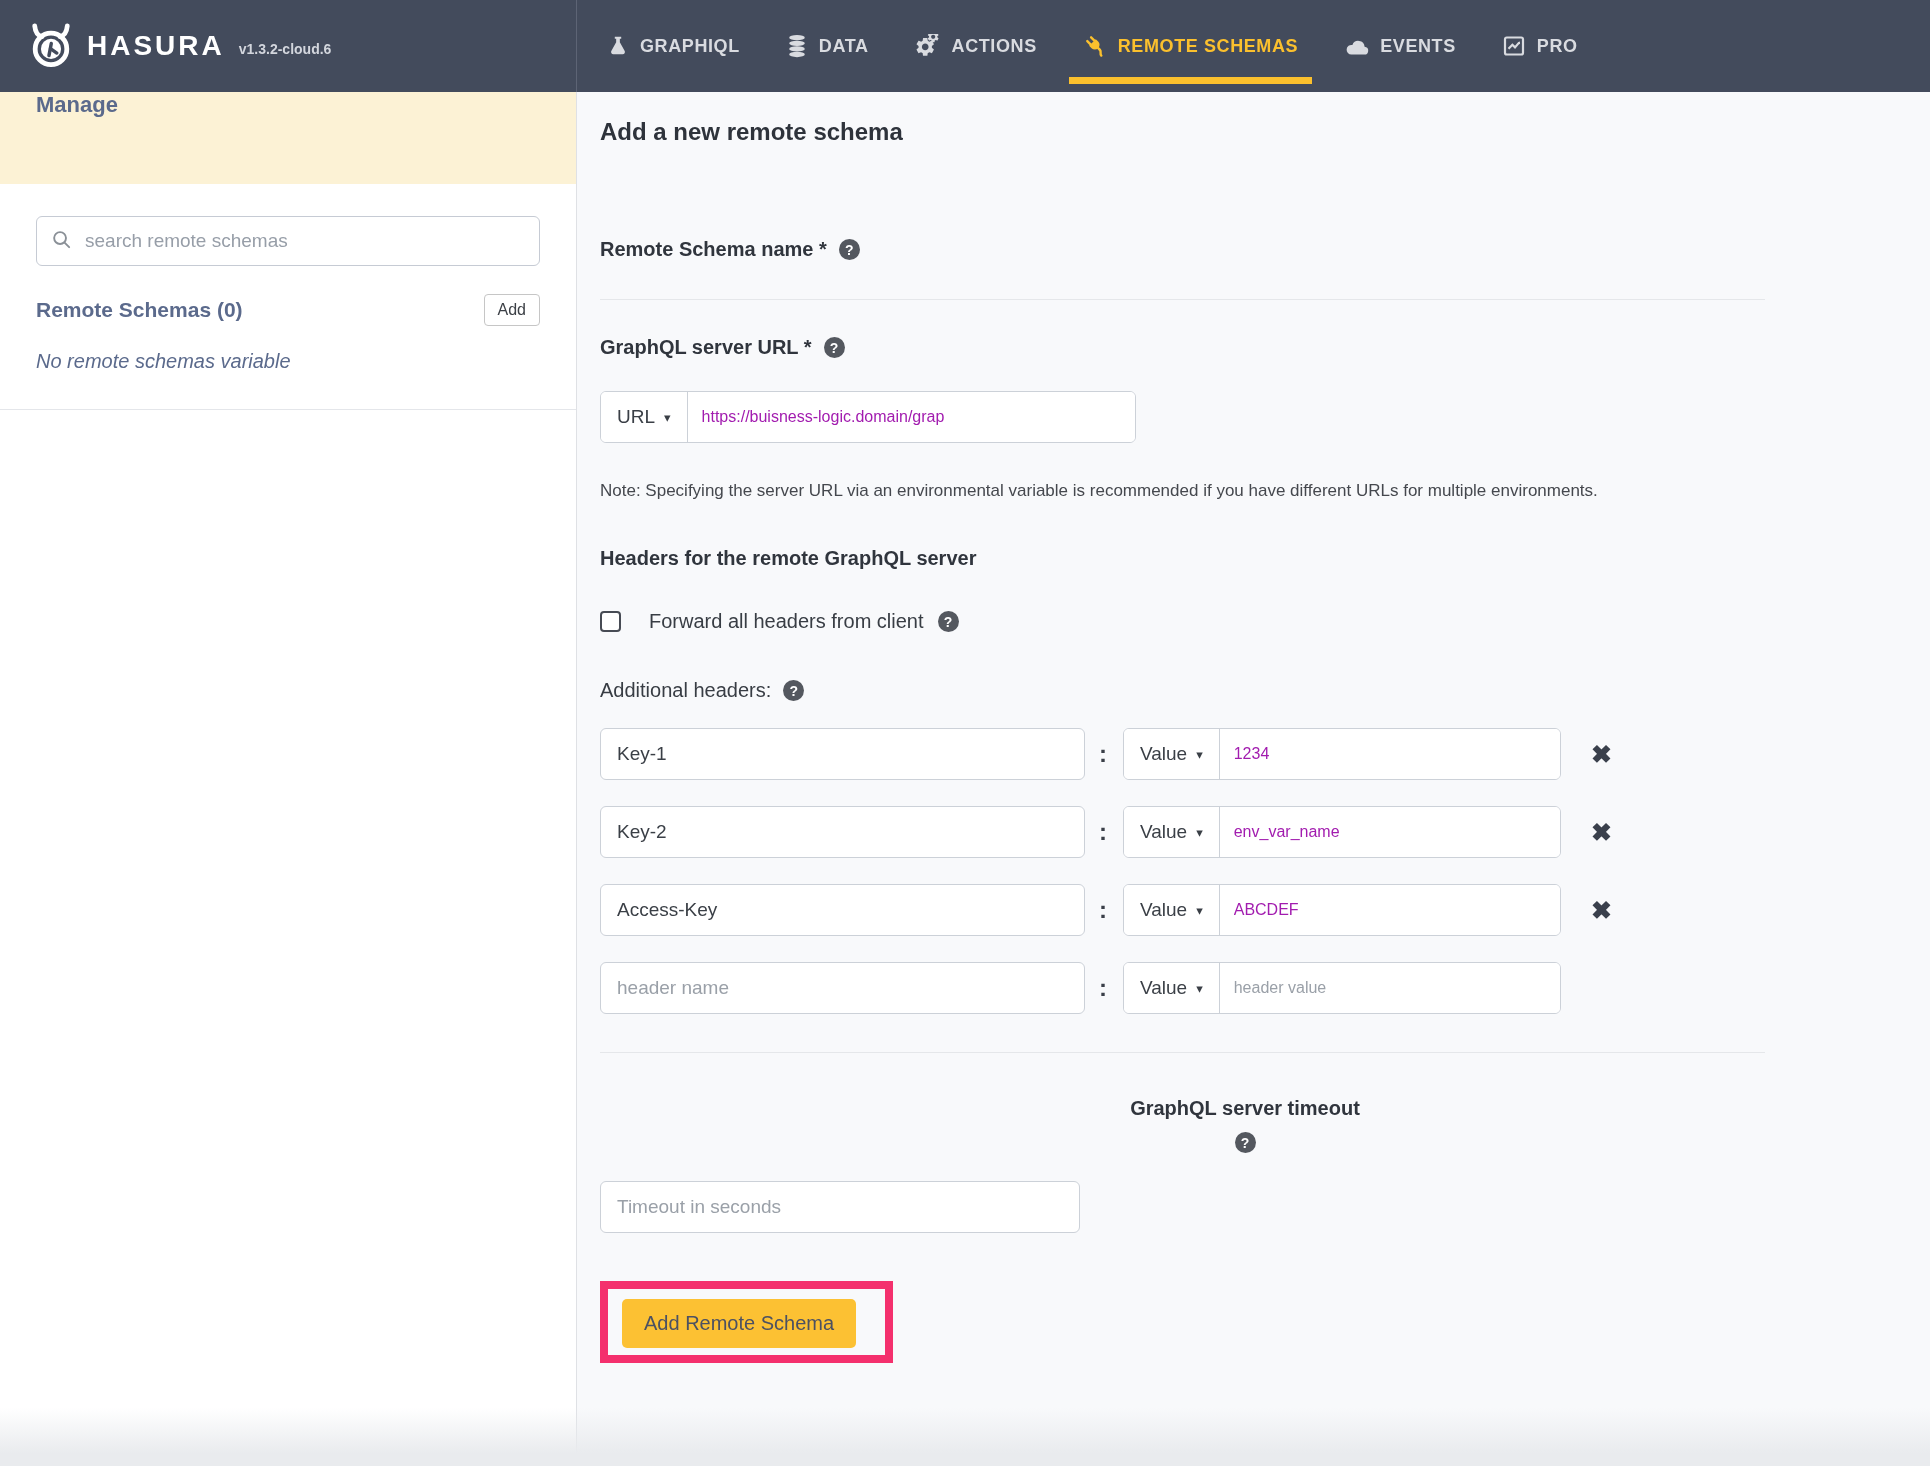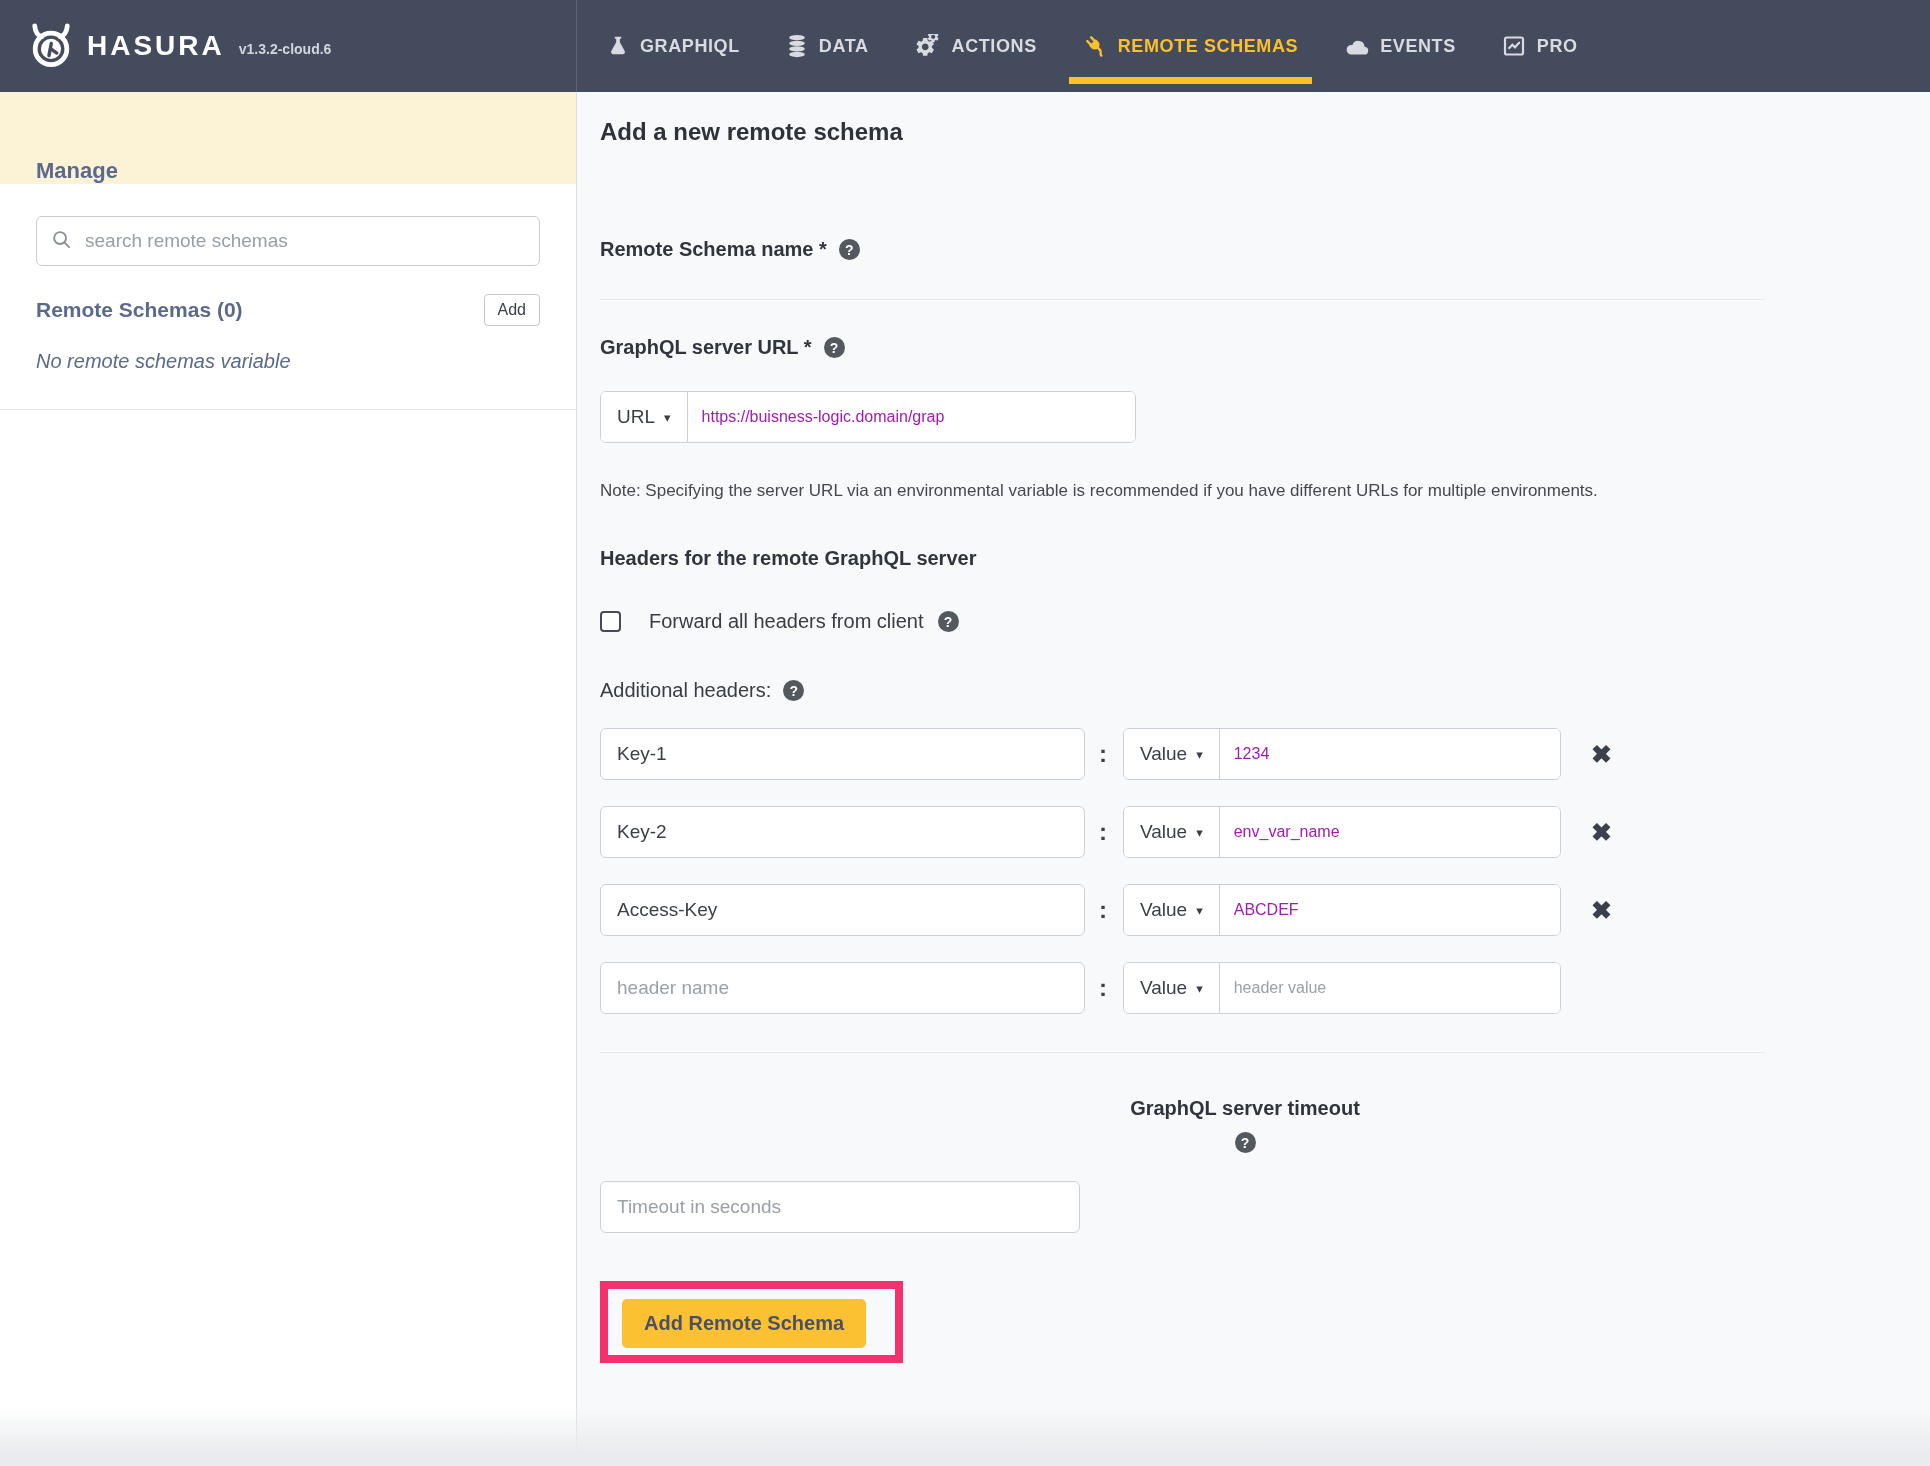--- a/index.html
+++ b/index.html
@@ -16,21 +16,21 @@
   .brand-version { font-size:14px; font-weight:bold; color:#d3d6dd; margin-left:14px; margin-top:6px; }
   .nav-menu { display:flex; align-items:center; margin-left:30px; gap:46px; }
   .nav-item { position:relative; height:76px; display:flex; align-items:center; gap:11px;
               color:#d9dbe0; font-size:18px; font-weight:bold; letter-spacing:.6px; cursor:pointer; }
   .nav-item svg { display:block; }
   .nav-item.active { color:#fbc02d; }
   .nav-item.active::after { content:""; position:absolute; left:-14px; right:-14px; bottom:0; height:7px; background:#fbc02d; }
   
   .app { display:flex; height:1390px; }
   .sidebar { width:577px; background:#fff; border-right:1px solid #dfe1e5; flex:none; }
-  .manage-header { height:92px; background:#fcf2d5; display:flex; align-items:flex-end; padding:0 36px;
+  .manage-header { height:92px; background:#fcf2d5; display:flex; align-items:flex-start; padding:0 36px;
                    font-size:22px; font-weight:bold; color:#5b6a8c; }
   .sidebar-body { padding:32px 36px 36px; border-bottom:1px solid #e4e6ea; }
   .search-box { display:flex; align-items:center; gap:11px; height:50px; border:1px solid #c6cbd4;
                 border-radius:6px; background:#fff; padding:0 14px; }
   .search-box input { border:none; outline:none; flex:1; font-size:19px; color:#3a3f46; font-family:inherit; background:transparent; }
   .search-box input::placeholder { color:#979ea8; }
   .schemas-row { display:flex; justify-content:space-between; align-items:center; margin-top:28px; }
   .schemas-title { font-size:21px; font-weight:bold; color:#5b6a8c; }
   .add-btn { background:#fff; border:1px solid #c6c6c6; border-radius:4px; font-size:16px; color:#3c4046;
              padding:6px 13px; font-family:inherit; cursor:pointer; }
@@ -64,21 +64,21 @@
   .key-input { width:485px; }
   .colon { font-size:24px; font-weight:800; color:#3a3f48; margin:0 16px 0 14px; }
   .value-group { width:438px; }
   .remove-btn { background:none; border:none; font-size:25px; font-weight:bold; color:#3a404c; margin-left:24px; cursor:pointer; line-height:1; }
   .remove-spacer { width:49px; }
   .timeout-label { margin-top:44px;flex-direction:column; }
   .timeout-input { margin-top:28px; display:block; }
   .submit-wrap { margin-top:48px; }
   .highlight-box { display:inline-block; border:8px solid #f4306d; padding:10px 29px 7px 14px; }
   .submit-btn { height:49px; padding:0 22px; background:#fcc133; border:none; border-radius:5px;
-                font-size:20px; font-weight:bold; color:#4c5162; font-family:inherit; cursor:pointer; }
+                font-size:20px; font-weight:normal; color:#4c5162; font-family:inherit; cursor:pointer; }
   .bottom-fade { position:absolute; left:0; right:0; bottom:0; height:58px; pointer-events:none;
                  background:linear-gradient(to bottom, rgba(233,235,238,0), #e9ebee 78%); }
 </style>
 </head>
 <body>
 
 <div class="navbar">
   <div class="brand">
     <span class="logo-icon">
       <svg width="46" height="46" viewBox="0 0 48 48">

